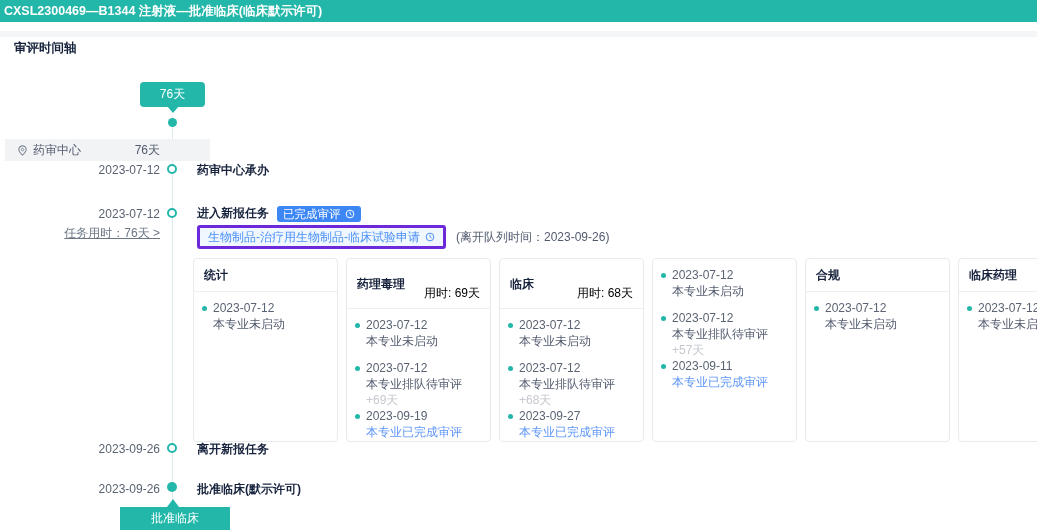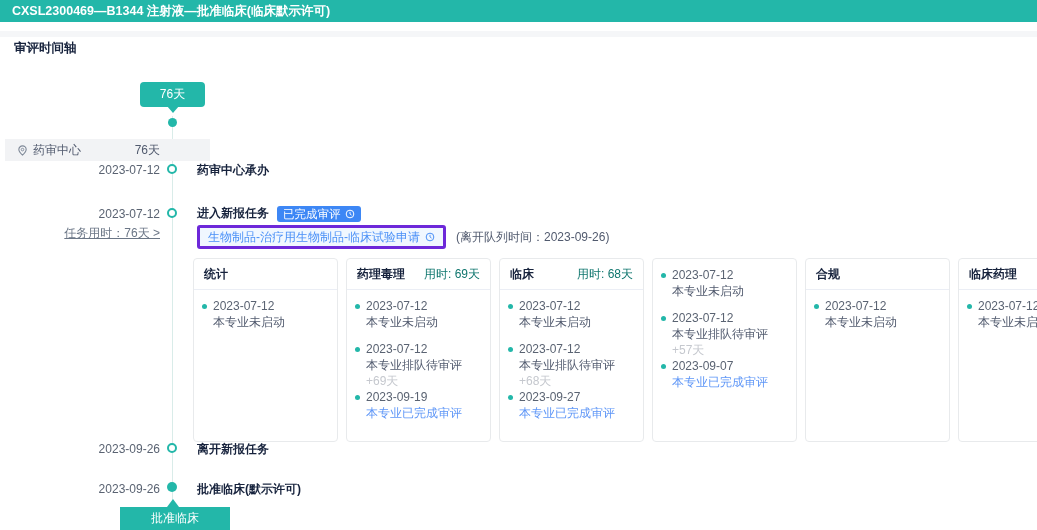--- a/index.html
+++ b/index.html
@@ -3,21 +3,21 @@
 <meta charset="utf-8">
 <style>
   html,body{margin:0;padding:0;}
   body{
     width:1037px;height:530px;position:relative;overflow:hidden;
     background:#ffffff;color:#515a6e;
     font-family:"Liberation Sans","DejaVu Sans",sans-serif;font-size:12px;
   }
   
   .topbar{position:absolute;top:0;left:0;width:100%;height:22px;background:#23b7a9;
-    color:#fff;font-weight:bold;line-height:22px;padding-left:12px;box-sizing:border-box;font-size:12.5px;}
+    color:#fff;font-weight:bold;line-height:22px;padding-left:4px;box-sizing:border-box;font-size:12.5px;}
   .gray-strip{position:absolute;top:31px;left:0;width:100%;height:6px;background:#f5f6f8;}
   .section-title{position:absolute;top:40px;left:14px;font-weight:bold;color:#17233d;font-size:12.5px;}
 
   
   .vline{position:absolute;left:172px;top:116px;width:1px;height:386px;background:#d9ece9;}
   .top-badge{position:absolute;left:140px;top:82px;width:65px;height:25px;background:#23b7a9;
     color:#fff;text-align:center;line-height:25px;border-radius:4px;}
   .top-badge-arrow{position:absolute;left:167px;top:106px;width:0;height:0;
     border-left:6px solid transparent;border-right:6px solid transparent;border-top:7px solid #23b7a9;}
   .top-dot{position:absolute;left:168px;top:118px;width:9px;height:9px;border-radius:50%;background:#23b7a9;}
@@ -42,21 +42,21 @@
     color:#4a90f7;padding:2px 8px;border-radius:3px;line-height:14px;cursor:pointer;}
   .queue-note{color:#515a6e;}
 
   
   .cards{position:absolute;left:193px;top:258px;width:844px;display:flex;gap:8px;overflow:hidden;}
   .card{flex:0 0 145px;width:145px;height:184px;border:1px solid #e8eaec;border-radius:4px;
     background:#fff;box-sizing:border-box;overflow:hidden;}
   .card-header{display:flex;justify-content:space-between;align-items:center;
     padding:7px 10px 6px 10px;border-bottom:1px solid #ebeef5;}
   .card-title{font-weight:bold;color:#17233d;}
-  .card-duration{color:#0f766e;}
+  .card-duration{color:#000000;margin-top:19px;}
   .card-body{padding:9px 8px 0 8px;}
   .entry{margin-bottom:13px;}
   .entry-date{display:flex;align-items:center;gap:6px;color:#5a6372;line-height:14px;}
   .bullet{width:5px;height:5px;border-radius:50%;background:#23b7a9;flex:none;}
   .entry-status{margin-left:11px;color:#515a6e;line-height:14px;margin-top:2px;}
   .entry-status.done{color:#5e96f7;cursor:pointer;}
   .entry-extra{margin:0 0 2px 11px;color:#c5c8ce;line-height:14px;}
 
   
   .bottom-badge-arrow{position:absolute;left:167px;top:499px;width:0;height:0;
@@ -219,21 +219,21 @@
         <div class="entry-date">
             <span class="bullet"></span>
             <span>2023-07-12</span>
           </div>
         <div class="entry-status">本专业排队待审评</div>
       </div>
       <div class="entry-extra">+57天</div>
       <div class="entry">
         <div class="entry-date">
             <span class="bullet"></span>
-            <span>2023-09-07</span>
+            <span>2023-09-11</span>
           </div>
         <div class="entry-status done">本专业已完成审评</div>
       </div>
     </div>
   </div>
 
   <div class="card">
     <div class="card-header">
       <span class="card-title">合规</span>
       <span class="card-duration"></span>

